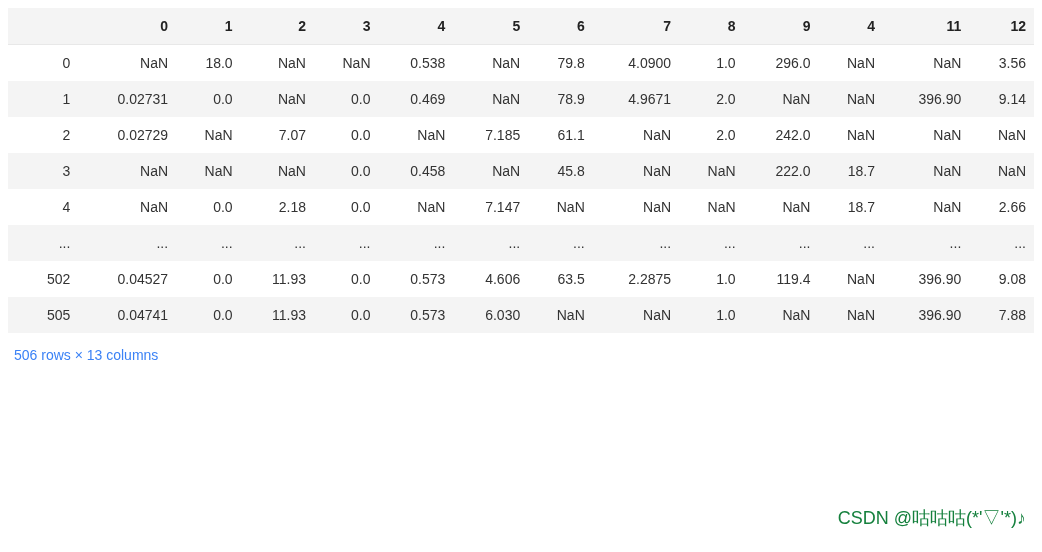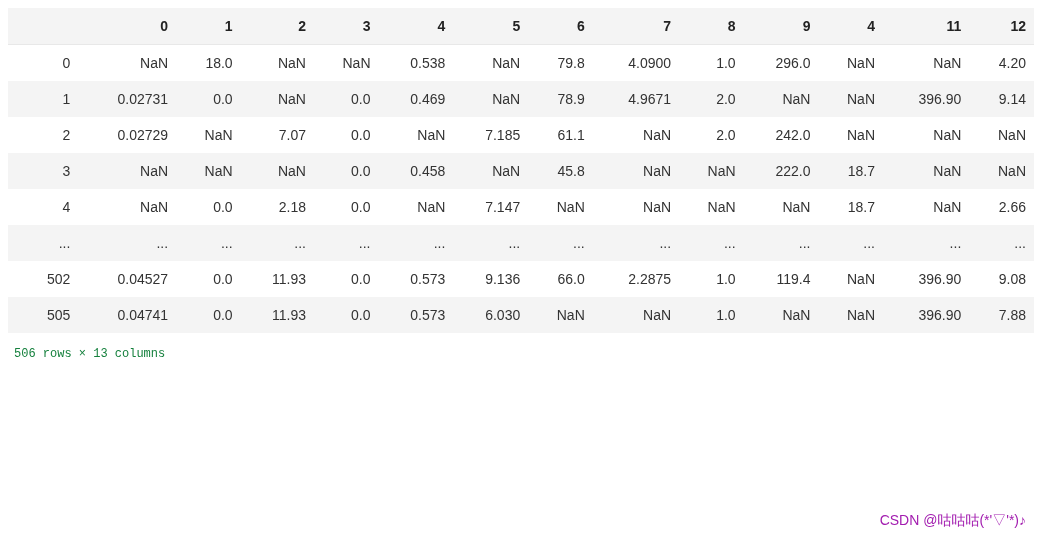--- a/index.html
+++ b/index.html
@@ -41,30 +41,29 @@
     font-weight: 400;
   }
   tbody tr:nth-child(even) {
     background: #f4f4f4;
   }
   tbody tr:nth-child(odd) {
     background: #fff;
   }
   .summary {
     padding: 14px 6px 6px 6px;
-    font-size: 12px;
-    color: #15803d;
-    font-family: Liberation Mono, monospace;
+    font-size: 14px;
+    color: #3b82f6;
   }
   .watermark {
     position: absolute;
     right: 16px;
     bottom: 22px;
-    color: #a21caf;
-    font-size: 14px;
+    color: #15803d;
+    font-size: 18px;
     pointer-events: none;
   }
   thead th:first-child { background:#f4f4f4; }
 </style>
 </head>
 <body>
 
 <table>
   <thead>
     <tr>
@@ -92,21 +91,21 @@
         <td>NaN</td>
         <td>NaN</td>
         <td>0.538</td>
         <td>NaN</td>
         <td>79.8</td>
         <td>4.0900</td>
         <td>1.0</td>
         <td>296.0</td>
         <td>NaN</td>
         <td>NaN</td>
-        <td>4.20</td>
+        <td>3.56</td>
       </tr>
       <tr>
         <th class="rowhdr">1</th>
         <td>0.02731</td>
         <td>0.0</td>
         <td>NaN</td>
         <td>0.0</td>
         <td>0.469</td>
         <td>NaN</td>
         <td>78.9</td>
@@ -181,22 +180,22 @@
         <td>...</td>
         <td>...</td>
       </tr>
       <tr>
         <th class="rowhdr">502</th>
         <td>0.04527</td>
         <td>0.0</td>
         <td>11.93</td>
         <td>0.0</td>
         <td>0.573</td>
-        <td>9.136</td>
-        <td>66.0</td>
+        <td>4.606</td>
+        <td>63.5</td>
         <td>2.2875</td>
         <td>1.0</td>
         <td>119.4</td>
         <td>NaN</td>
         <td>396.90</td>
         <td>9.08</td>
       </tr>
       <tr>
         <th class="rowhdr">505</th>
         <td>0.04741</td>

